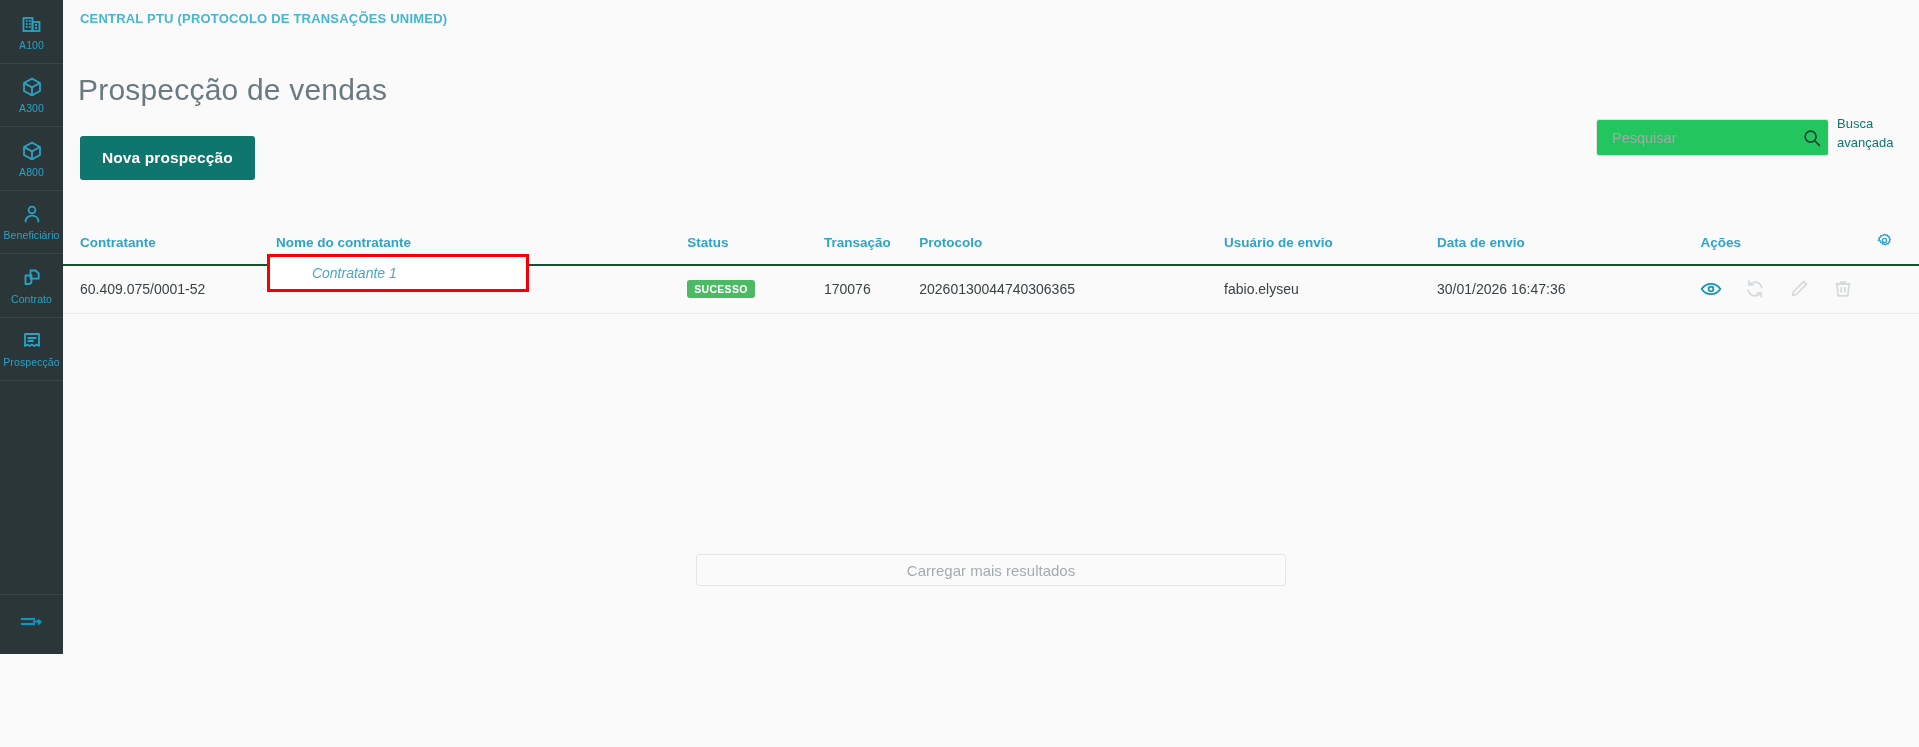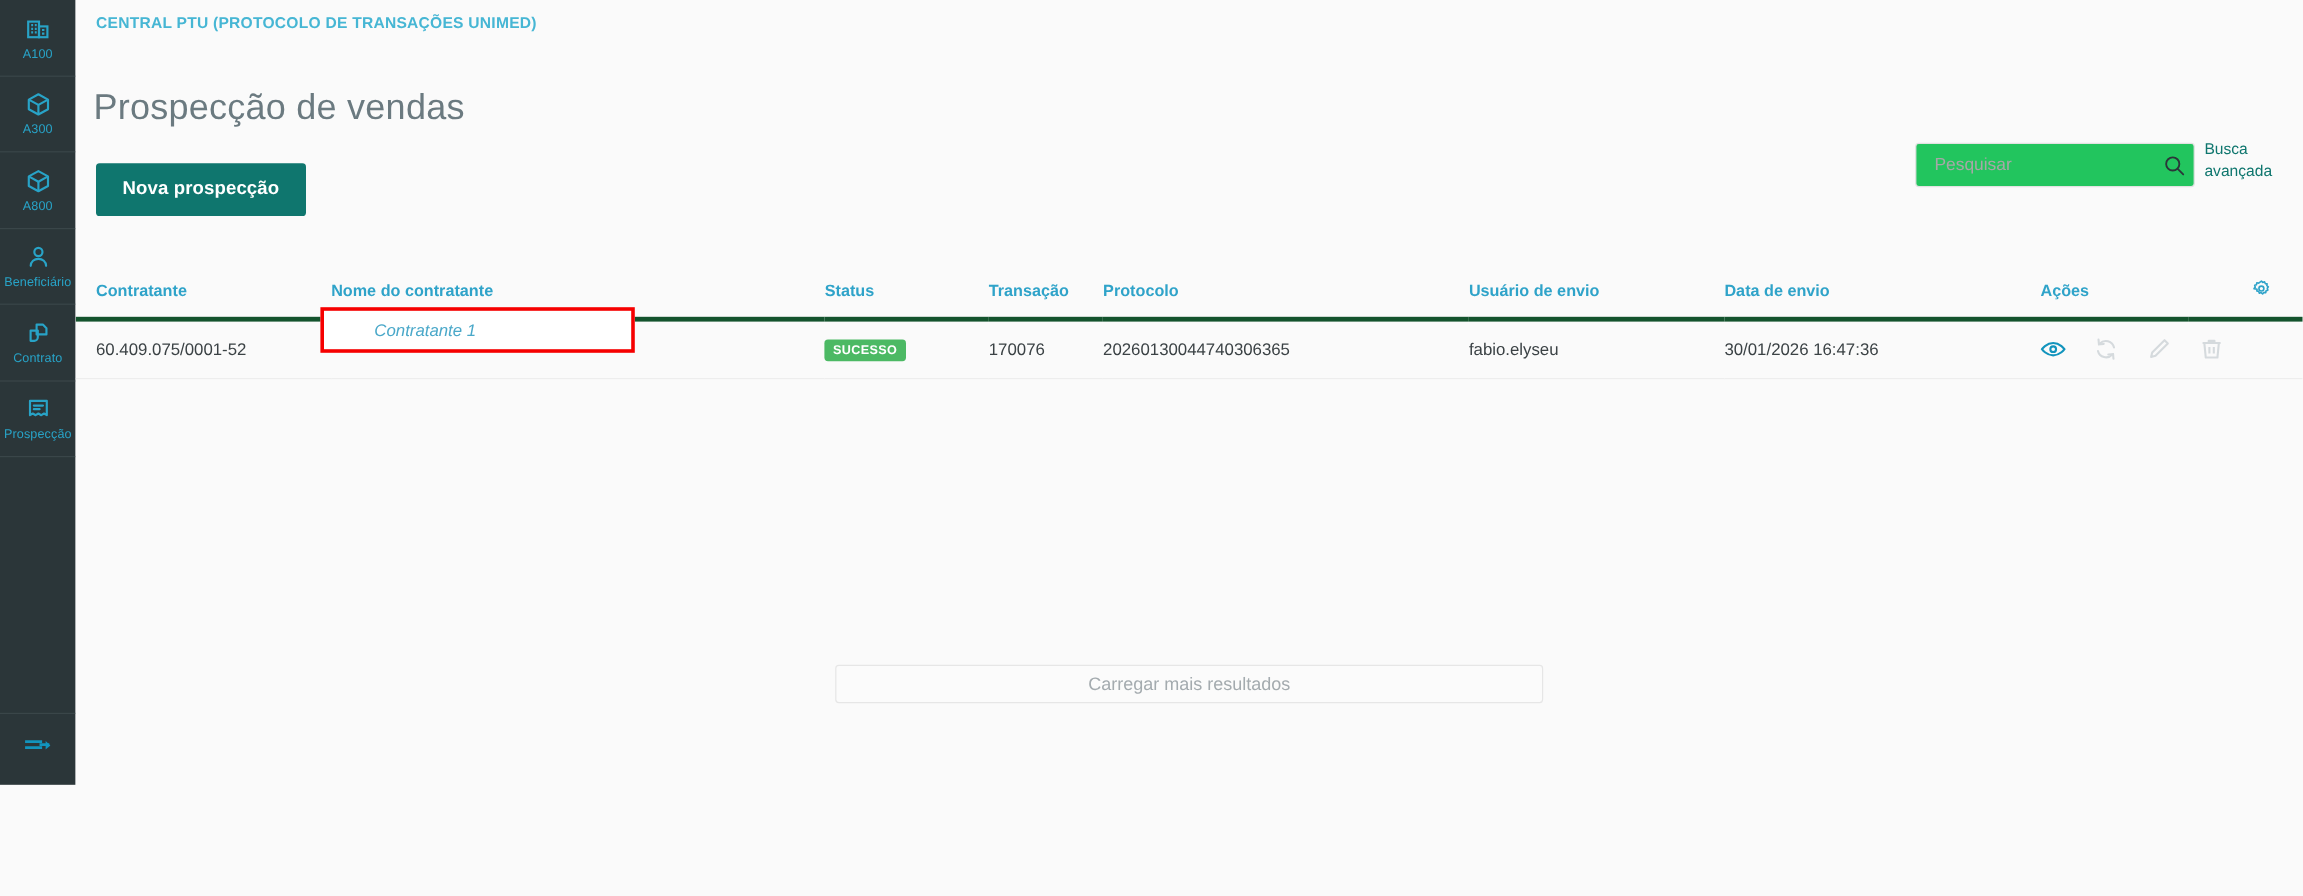--- a/index.html
+++ b/index.html
@@ -112,21 +112,21 @@
   }
 
   
   .table-area { position: absolute; left: 0; right: 0; top: 224px; }
   table.grid { width: 100%; border-collapse: collapse; table-layout: fixed; }
   table.grid thead th {
     text-align: left;
     font-size: 13.5px; font-weight: bold;
     color: #2fa3c9;
     padding: 8px 0 12px 0;
-    border-bottom: 4px solid #14532d;
+    border-bottom: 2px solid #14532d;
     vertical-align: middle;
     white-space: nowrap;
   }
   table.grid tbody td {
     font-size: 14px;
     color: #3b4245;
     padding: 12px 0 13px 0;
     border-bottom: 1px solid #ededed;
     vertical-align: middle;
     white-space: nowrap;

